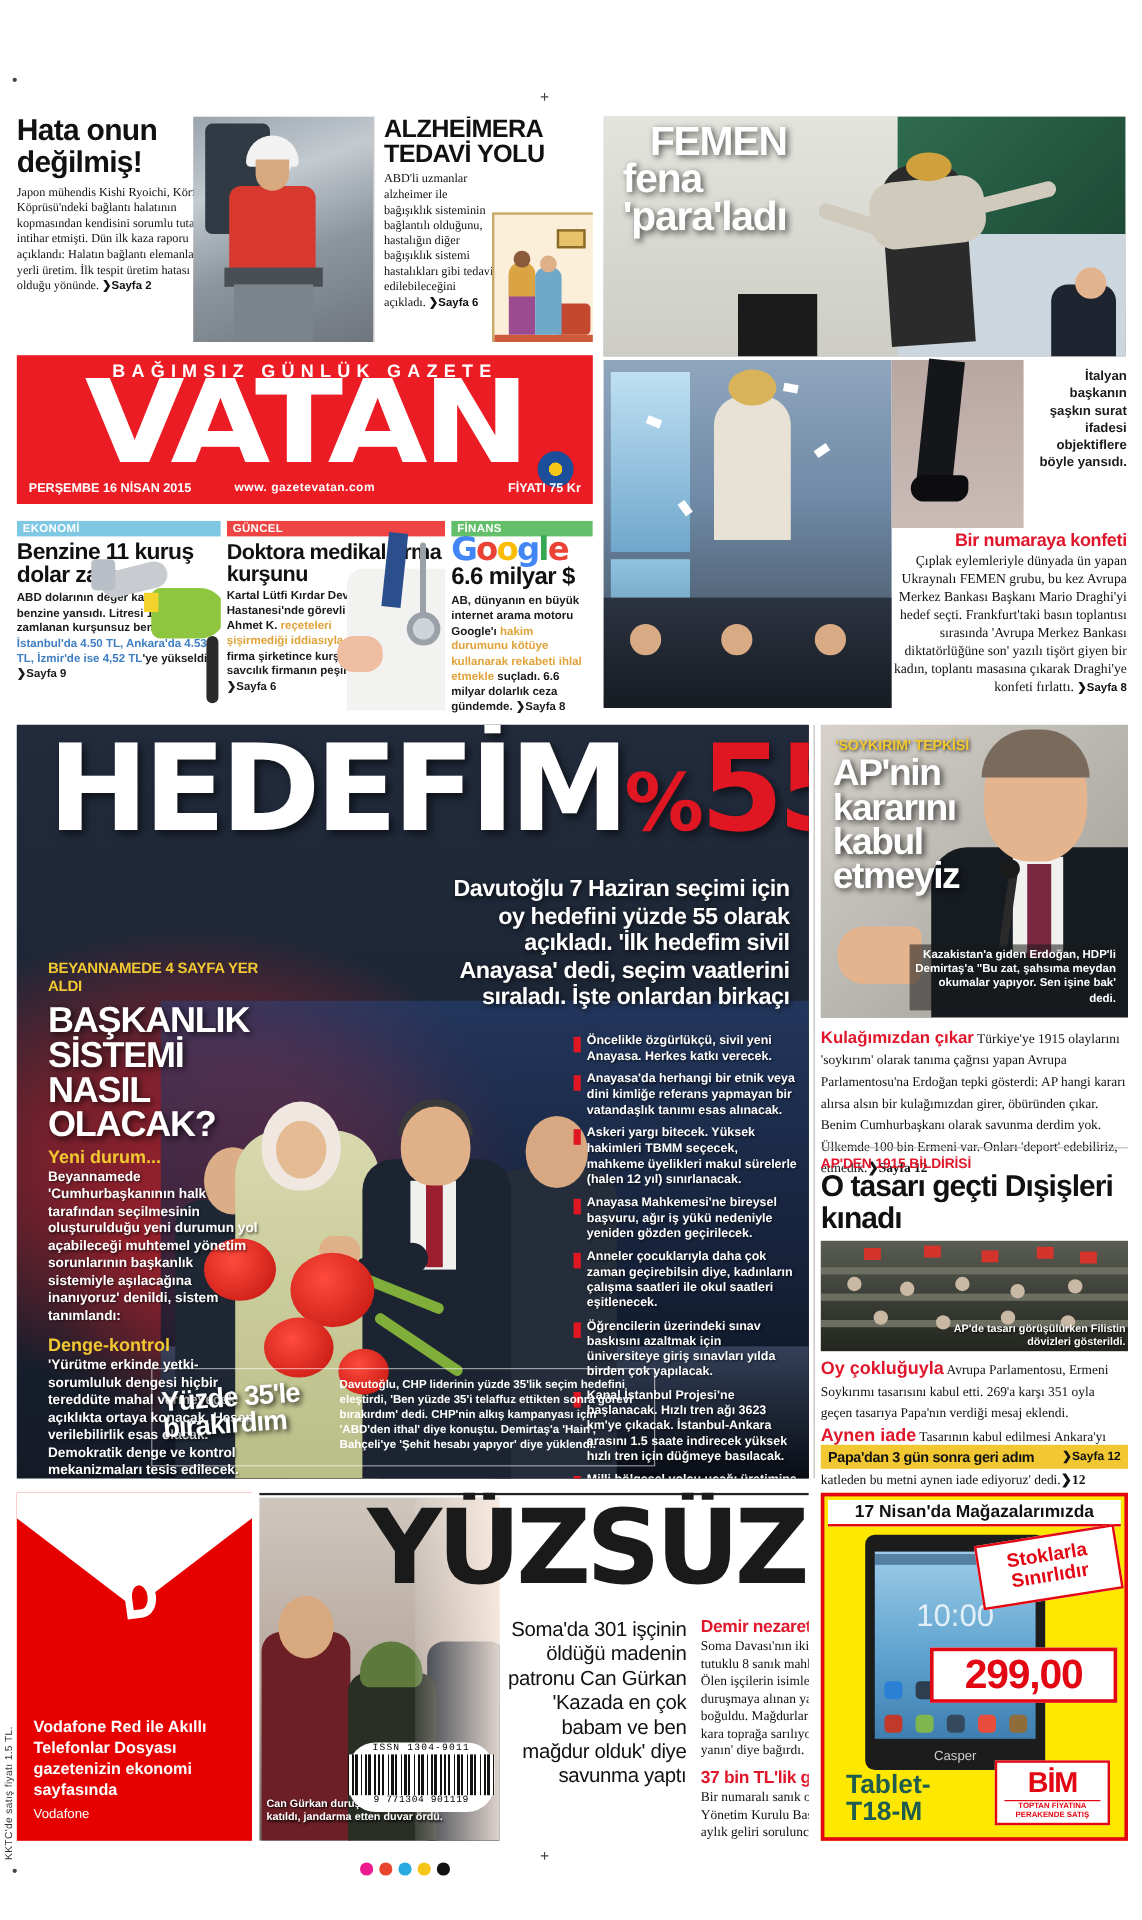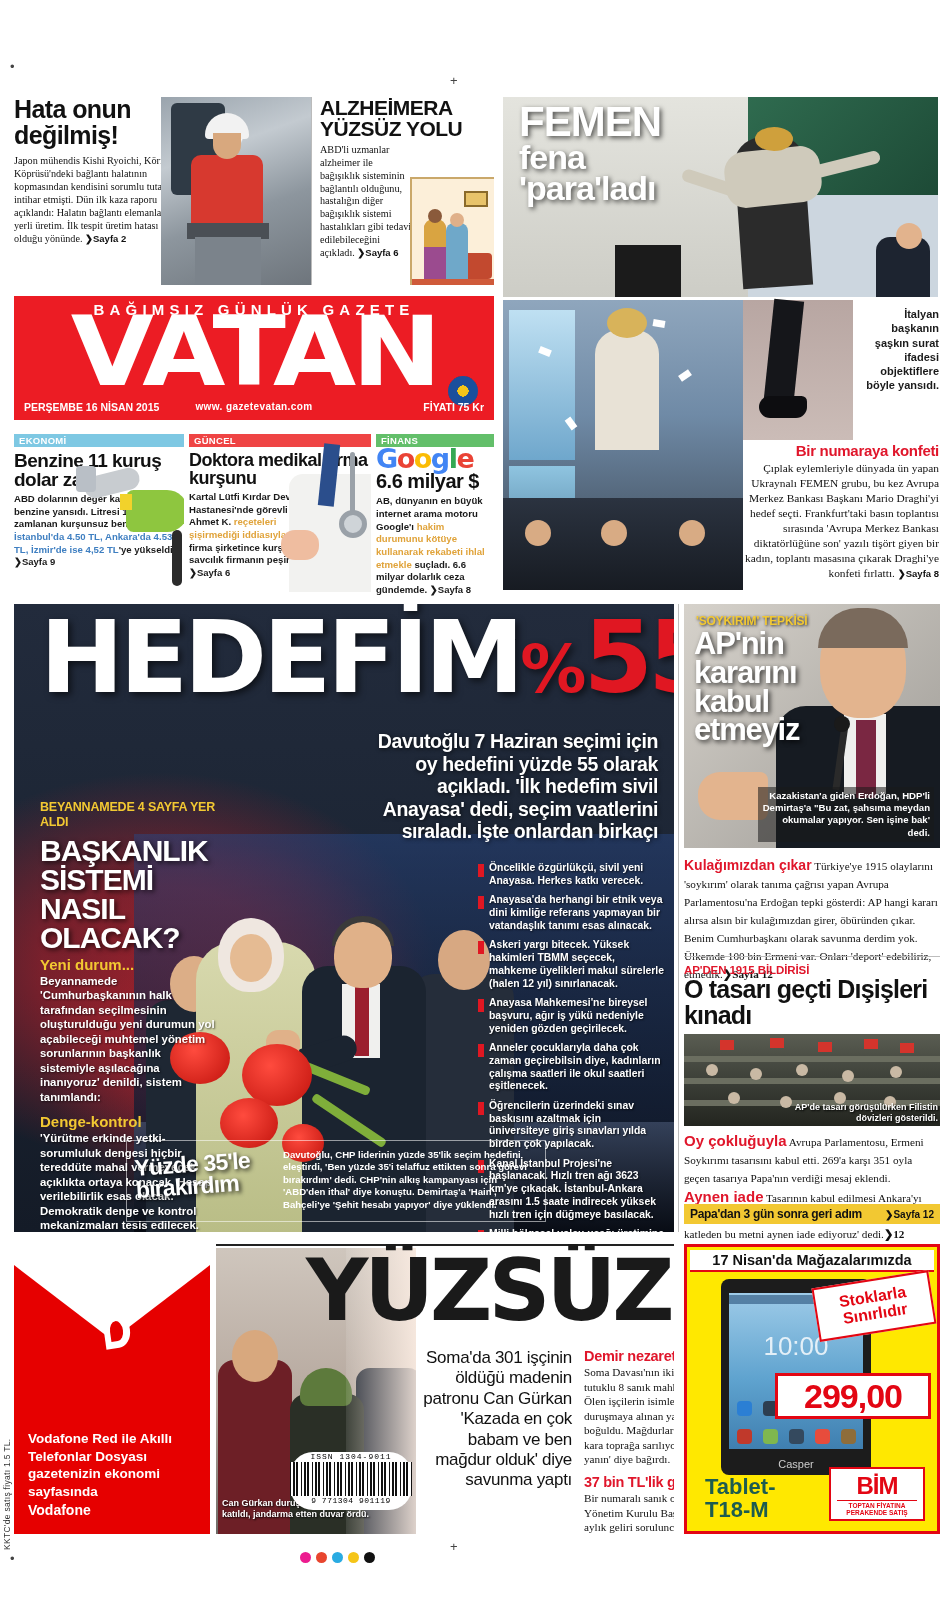--- a/index.html
+++ b/index.html
@@ -63,21 +63,21 @@
   .fp1-jack { position:absolute; left:222px; top:52px; width:96px; height:56px; background:#cfcabb; border-radius:20px; transform:rotate(-6deg);}
   .fp1-hair { position:absolute; left:252px; top:30px; width:38px; height:24px; background:#cfa03c; border-radius:50%;}
   .fp1-arm1 { position:absolute; left:178px; top:80px; width:62px; height:13px; background:#cfcabb; transform:rotate(18deg); border-radius:7px;}
   .fp1-arm2 { position:absolute; left:300px; top:62px; width:78px; height:13px; background:#cfcabb; transform:rotate(-14deg); border-radius:7px;}
   .fp1-man  { position:absolute; right:8px; bottom:0; width:54px; height:60px; background:#1d2430; border-radius:14px 14px 0 0;}
   .fp1-manh { position:absolute; right:16px; bottom:48px; width:26px; height:26px; background:#e2b38d; border-radius:50%;}
 
   .femen-title { position:absolute; left:16px; top:6px; z-index:5;
     color:#fff; font-weight:bold; letter-spacing:-1px; line-height:0.92;
     text-shadow:2px 2px 5px rgba(0,0,0,0.65);}
-  .ft-1 { font-size:42px;text-align:right; }
+  .ft-1 { font-size:34px;text-align:right; }
   .ft-2 { font-size:34px; }
   .ft-3 { font-size:34px; }
 
   .femen-photo2 { position:absolute; left:0; top:203px; width:240px; height:290px;
     background: linear-gradient(180deg,#8fa6bd 0%, #6f8aa6 40%, #37414d 100%); overflow:hidden;}
   .fp2-win { position:absolute; left:6px; top:10px; width:66px; height:150px; background:linear-gradient(180deg,#bfe0f2,#6fa7cc); }
   .fp2-win2{ position:absolute; left:6px; top:166px; width:66px; height:120px; background:linear-gradient(180deg,#8fc4e0,#3f6f8f); }
   .fp2-w2  { position:absolute; left:92px; top:30px; width:64px; height:120px; background:#e8e2d6; border-radius:24px 24px 0 0;}
   .fp2-w2h { position:absolute; left:104px; top:8px; width:40px; height:30px; background:#d8b35a; border-radius:50%;}
   .fp2-conf1,.fp2-conf2,.fp2-conf3,.fp2-conf4 { position:absolute; width:12px; height:7px; background:#fff; }
@@ -261,21 +261,21 @@
 
   
   .vodafone { position:absolute; left:14px; top:1244px; width:196px; height:290px; background:#e60000; overflow:hidden;}
   .vf-white { position:absolute; left:0; top:0; width:196px; height:96px; background:#fff;
      clip-path: polygon(0 0, 100% 0, 100% 22%, 50% 100%, 0 22%);}
   .vf-speech { position:absolute; left:90px; top:70px; width:26px; height:34px; background:#fff;
      border-radius:50% 50% 50% 0; transform:rotate(-8deg);}
   .vf-speech::after{ content:''; position:absolute; left:6px; top:7px; width:13px; height:20px; background:#e60000; border-radius:50% 50% 50% 0;}
   .vf-text { position:absolute; left:14px; top:186px; width:170px; color:#fff; font-weight:bold;
      font-size:13.5px; line-height:1.3;}
-  .vf-brand{ position:absolute; left:14px; bottom:16px; color:#fff; font-weight:bold; font-size:14px;}
+  .vf-brand{ position:absolute; left:14px; bottom:16px; color:#fff; font-weight:normal; font-size:11px;}
 
   .yz { position:absolute; left:216px; top:1244px; width:458px; height:290px; overflow:hidden; }
   .yz-rule { position:absolute; left:0; top:0; width:458px; border-top:2px solid #222;}
   .yz-photo { position:absolute; left:0; top:4px; width:200px; height:286px;
      background:linear-gradient(180deg,#cfc6bd 0%, #b5a79d 55%, #6e6a66 100%); overflow:hidden;}
   .yzp-j1 { position:absolute; left:2px; top:112px; width:74px; height:174px; background:#6d1f26; border-radius:16px 16px 0 0;}
   .yzp-j1h{ position:absolute; left:16px; top:82px; width:46px; height:52px; background:#d8a87e; border-radius:50%;}
   .yzp-j2 { position:absolute; left:74px; top:146px; width:74px; height:144px; background:#2a2f26; border-radius:16px 16px 0 0;}
   .yzp-j2h{ position:absolute; left:84px; top:120px; width:52px; height:38px; background:#5d7a3c; border-radius:26px 26px 8px 8px;}
   .yzp-j3 { position:absolute; left:140px; top:120px; width:66px; height:170px; background:#1f2530; border-radius:14px 14px 0 0;}
@@ -358,21 +358,21 @@
       <div class="alz-illu">
         <div class="alz-pic"></div>
           <div class="alz-sofa"></div>
           <div class="alz-floor"></div>
         <div class="alz-f1"></div>
           <div class="alz-f1b"></div>
           <div class="alz-f1h"></div>
         <div class="alz-f2"></div>
           <div class="alz-f2h"></div>
       </div>
-      <div class="t-head-b">ALZHEİMERA YÜZSÜZ YOLU</div>
+      <div class="t-head-b">ALZHEİMERA TEDAVİ YOLU</div>
       <div class="t-body-b">
         <span>ABD'li uzmanlar alzheimer ile bağışıklık sisteminin bağlantılı olduğunu, hastalığın diğer bağışıklık sistemi hastalıkları gibi tedavi edilebileceğini açıkladı.</span>
         <span class="pg">❯Sayfa 6</span>
       </div>
     </div>
   </div>
 
   <div class="femen">
     <div class="femen-photo1">
       <div class="fp1-wall"></div>

